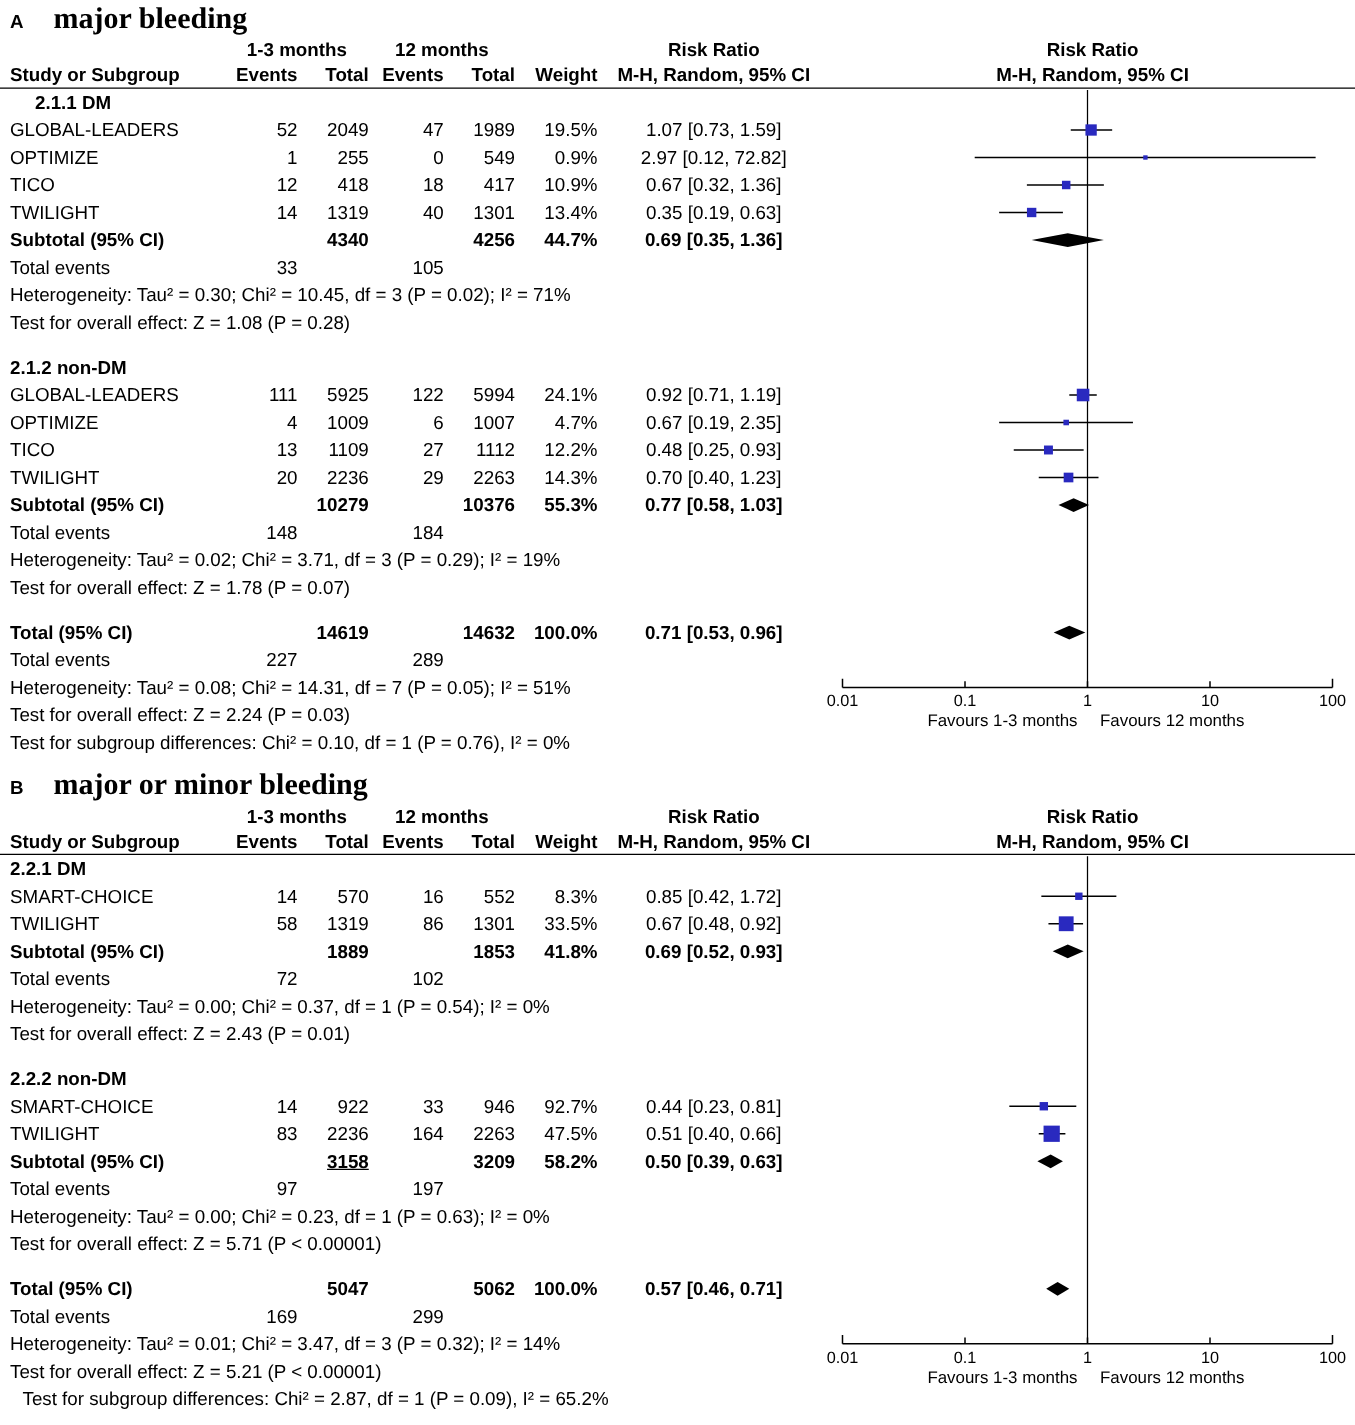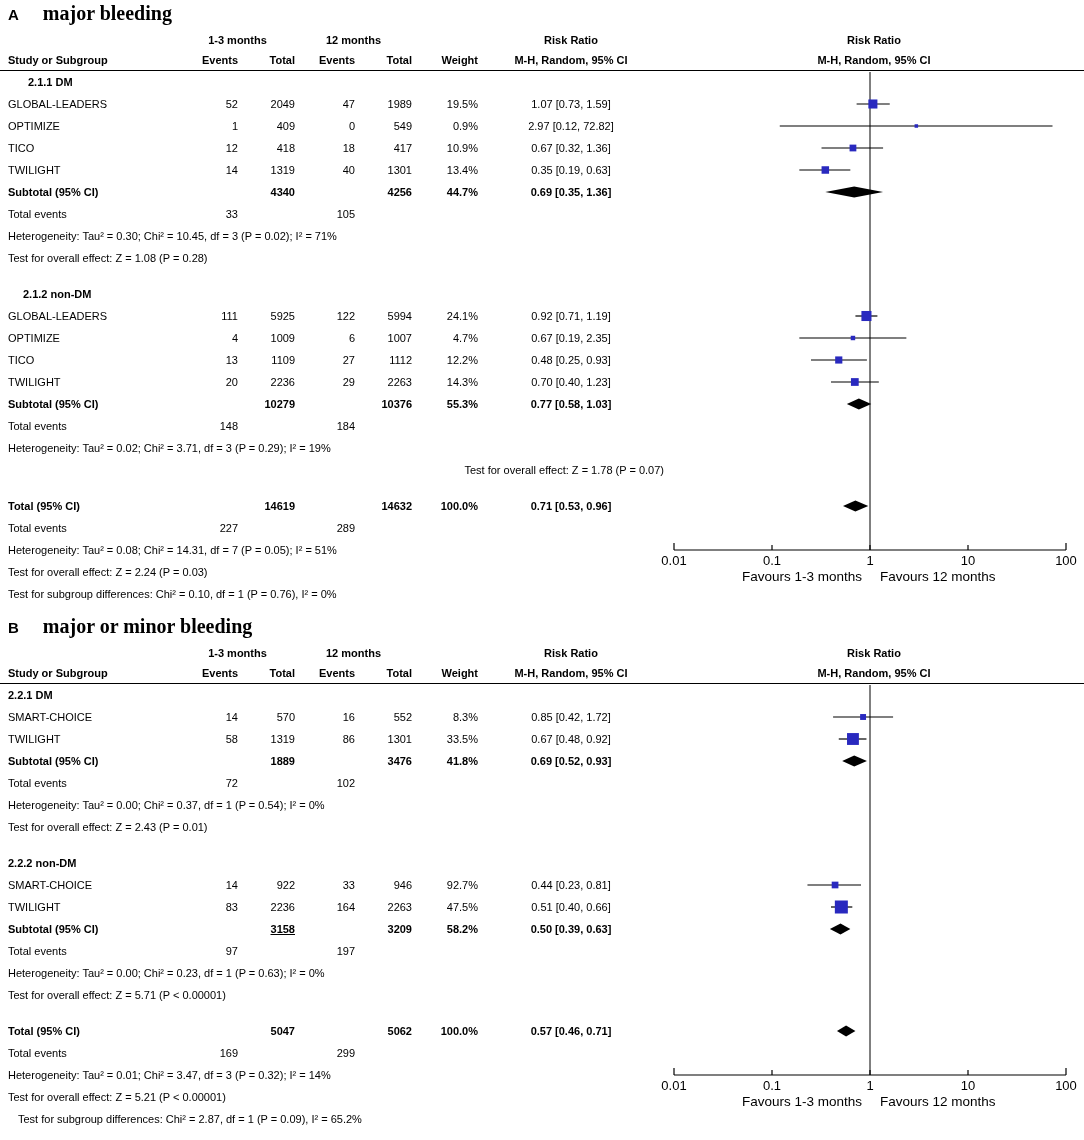--- a/index.html
+++ b/index.html
@@ -3,22 +3,22 @@
 <meta charset="utf-8">
 <style>
   *{box-sizing:border-box;margin:0;padding:0}
   html,body{background:#fff}
   body{width:1084px;font-family:"Liberation Sans",sans-serif;color:#000}
   #figure{position:relative;width:1084px;padding-top:2px}
   .panel{position:relative;width:1084px}
   .panel + .panel{margin-top:10px}
   .title-row{display:flex;align-items:baseline;height:28px;padding-left:8px}
   .panel-letter{font-weight:700;font-size:15px;margin-right:24px}
-  .panel-name{font-family:"Liberation Serif",serif;font-weight:700;font-size:20px}
-  .row{display:grid;grid-template-columns:180px 58px 57px 60px 57px 66px 186px 1fr;align-items:center;height:22px;font-size:11px;line-height:1}
+  .panel-name{font-family:"Liberation Serif",serif;font-weight:700;font-size:24px}
+  .row{display:grid;grid-template-columns:180px 58px 57px 60px 57px 66px 186px 1fr;align-items:center;height:22px;font-size:15px;line-height:1}
   .row.hdr1{height:20px;font-weight:700}
   .row.hdr2{height:21px;font-weight:700;border-bottom:1.5px solid #000}
   .row.blank{height:14px}
   .row.bold .cell{font-weight:700}
   .bold-cell{font-weight:700}
   .cell{white-space:nowrap}
   .c-study{text-align:left;padding-left:8px}
   .c-num{text-align:right}
   .c-ci{text-align:center}
   .c-center{text-align:center}
@@ -58,21 +58,21 @@
         <div class="cell c-num">52</div>
         <div class="cell c-num">2049</div>
         <div class="cell c-num">47</div>
         <div class="cell c-num">1989</div>
         <div class="cell c-num">19.5%</div>
         <div class="cell c-ci">1.07 [0.73, 1.59]</div>
       </div>
       <div class="row">
         <div class="cell c-study">OPTIMIZE</div>
         <div class="cell c-num">1</div>
-        <div class="cell c-num">409</div>
+        <div class="cell c-num">255</div>
         <div class="cell c-num">0</div>
         <div class="cell c-num">549</div>
         <div class="cell c-num">0.9%</div>
         <div class="cell c-ci">2.97 [0.12, 72.82]</div>
       </div>
       <div class="row">
         <div class="cell c-study">TICO</div>
         <div class="cell c-num">12</div>
         <div class="cell c-num">418</div>
         <div class="cell c-num">18</div>
@@ -102,21 +102,21 @@
         <div class="cell c-num" style="grid-column: 4;">105</div>
       </div>
       <div class="row">
         <div class="cell c-study" style="grid-column: 1 / 8;">Heterogeneity: Tau² = 0.30; Chi² = 10.45, df = 3 (P = 0.02); I² = 71%</div>
       </div>
       <div class="row">
         <div class="cell c-study" style="grid-column: 1 / 8;">Test for overall effect: Z = 1.08 (P = 0.28)</div>
       </div>
       <div class="row blank"></div>
       <div class="row">
-        <div class="cell c-study bold-cell" style="grid-column: 1 / 6; margin-left: 15px;">2.1.2 non-DM</div>
+        <div class="cell c-study bold-cell" style="grid-column: 1 / 6;">2.1.2 non-DM</div>
       </div>
       <div class="row">
         <div class="cell c-study">GLOBAL-LEADERS</div>
         <div class="cell c-num">111</div>
         <div class="cell c-num">5925</div>
         <div class="cell c-num">122</div>
         <div class="cell c-num">5994</div>
         <div class="cell c-num">24.1%</div>
         <div class="cell c-ci">0.92 [0.71, 1.19]</div>
       </div>
@@ -156,21 +156,21 @@
       </div>
       <div class="row">
         <div class="cell c-study">Total events</div>
         <div class="cell c-num" style="grid-column: 2;">148</div>
         <div class="cell c-num" style="grid-column: 4;">184</div>
       </div>
       <div class="row">
         <div class="cell c-study" style="grid-column: 1 / 8;">Heterogeneity: Tau² = 0.02; Chi² = 3.71, df = 3 (P = 0.29); I² = 19%</div>
       </div>
       <div class="row">
-        <div class="cell c-study" style="grid-column: 1 / 8; text-align: right;">Test for overall effect: Z = 1.78 (P = 0.07)</div>
+        <div class="cell c-study" style="grid-column: 1 / 8;">Test for overall effect: Z = 1.78 (P = 0.07)</div>
       </div>
       <div class="row blank"></div>
       <div class="row bold">
         <div class="cell c-study">Total (95% CI)</div>
         <div class="cell c-num" style="grid-column: 3;">14619</div>
         <div class="cell c-num" style="grid-column: 5;">14632</div>
         <div class="cell c-num" style="grid-column: 6;">100.0%</div>
         <div class="cell c-ci" style="grid-column: 7;">0.71 [0.53, 0.96]</div>
       </div>
       <div class="row">
@@ -261,21 +261,21 @@
         <div class="cell c-num">58</div>
         <div class="cell c-num">1319</div>
         <div class="cell c-num">86</div>
         <div class="cell c-num">1301</div>
         <div class="cell c-num">33.5%</div>
         <div class="cell c-ci">0.67 [0.48, 0.92]</div>
       </div>
       <div class="row bold">
         <div class="cell c-study">Subtotal (95% CI)</div>
         <div class="cell c-num" style="grid-column: 3;">1889</div>
-        <div class="cell c-num" style="grid-column: 5;">3476</div>
+        <div class="cell c-num" style="grid-column: 5;">1853</div>
         <div class="cell c-num" style="grid-column: 6;">41.8%</div>
         <div class="cell c-ci" style="grid-column: 7;">0.69 [0.52, 0.93]</div>
       </div>
       <div class="row">
         <div class="cell c-study">Total events</div>
         <div class="cell c-num" style="grid-column: 2;">72</div>
         <div class="cell c-num" style="grid-column: 4;">102</div>
       </div>
       <div class="row">
         <div class="cell c-study" style="grid-column: 1 / 8;">Heterogeneity: Tau² = 0.00; Chi² = 0.37, df = 1 (P = 0.54); I² = 0%</div>

